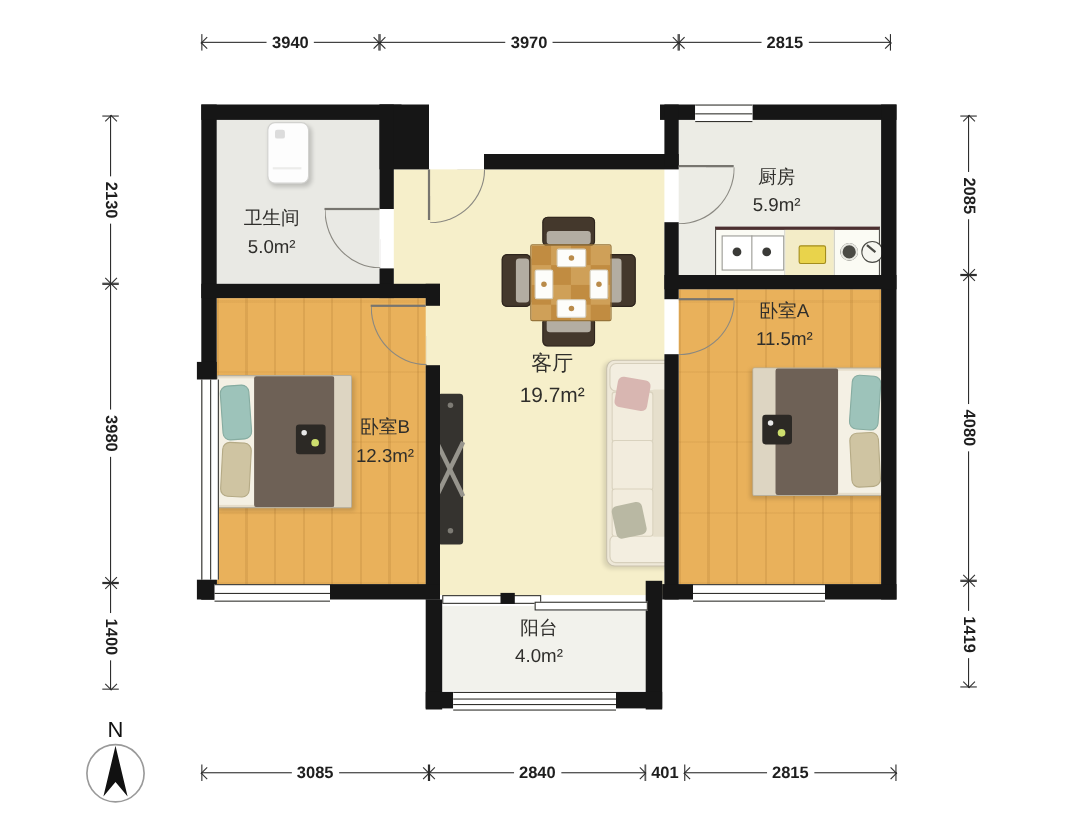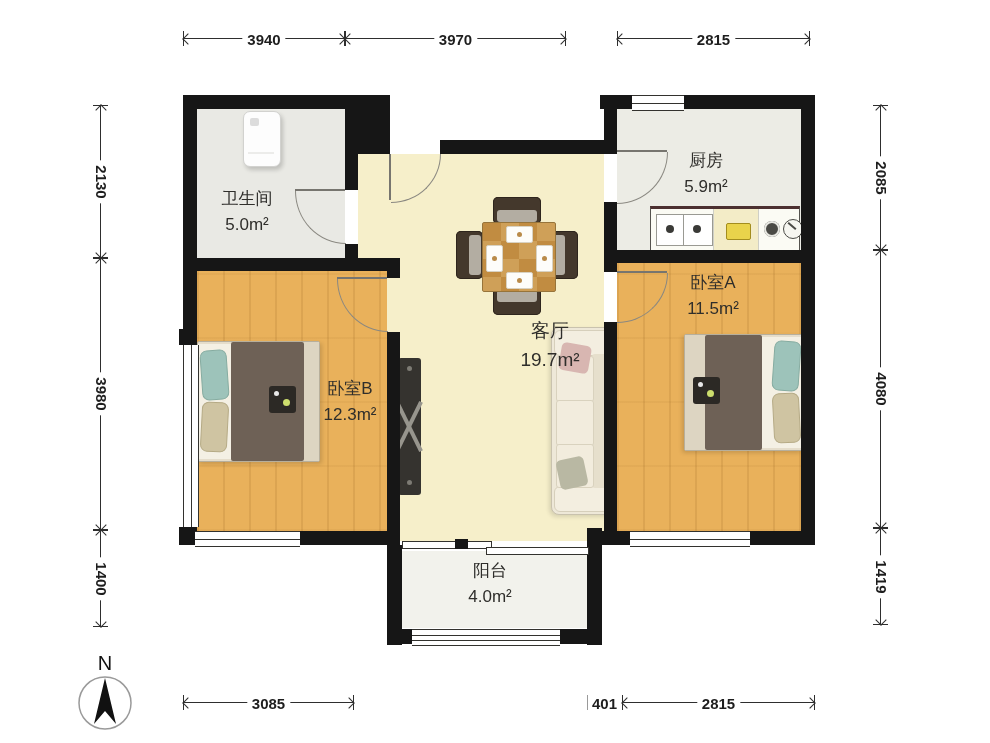--- a/index.html
+++ b/index.html
@@ -209,21 +209,21 @@
   <div class="arc arc-br" style="left:391px;top:154px;width:49px;height:48px;"></div>
 
   <div class="rlabel" style="left:247px;top:186px;">
     <span style="display:block;">卫生间</span>
     <span style="display:block;">5.0m²</span>
   </div>
   <div class="rlabel" style="left:706px;top:148px;">
     <span style="display:block;">厨房</span>
     <span style="display:block;">5.9m²</span>
   </div>
-  <div class="rlabel rlabel-living" style="left:502px;top:316px;margin-left:48px;">
+  <div class="rlabel rlabel-living" style="left:502px;top:316px;">
     <span style="display:block;">客厅</span>
     <span style="display:block;">19.7m²</span>
   </div>
   <div class="rlabel" style="left:713px;top:270px;">
     <span style="display:block;">卧室A</span>
     <span style="display:block;">11.5m²</span>
   </div>
   <div class="rlabel" style="left:350px;top:376px;">
     <span style="display:block;">卧室B</span>
     <span style="display:block;">12.3m²</span>
@@ -234,44 +234,52 @@
   </div>
 
   <div class="dim dim-h" style="left:183px;top:30px;width:162px;">
     <i class="dl"></i>
       <i class="tk tl"></i>
       <i class="tk tr"></i>
       <i class="ah al"></i>
       <i class="ah ar"></i>
     <b class="dtext">3940</b>
   </div>
-  <div class="dim dim-h" style="left:345px;top:30px;width:221px;font-weight:bold;">
+  <div class="dim dim-h" style="left:345px;top:30px;width:272px;font-weight:bold;">
     <i class="dl"></i>
       <i class="tk tl"></i>
       <i class="tk tr"></i>
       <i class="ah al"></i>
       <i class="ah ar"></i>
     <b class="dtext">3970</b>
   </div>
   <div class="dim dim-h" style="left:617px;top:30px;width:193px;">
     <i class="dl"></i>
       <i class="tk tl"></i>
       <i class="tk tr"></i>
       <i class="ah al"></i>
       <i class="ah ar"></i>
     <b class="dtext">2815</b>
   </div>
 
-  <div class="dim dim-h" style="left:183px;top:694px;width:171px;">
+  <div class="dim dim-h" style="left:183px;top:694px;width:207px;">
     <i class="dl"></i>
       <i class="tk tl"></i>
       <i class="tk tr"></i>
       <i class="ah al"></i>
       <i class="ah ar"></i>
     <b class="dtext">3085</b>
+  </div>
+  <div class="dim dim-h" style="left:390px;top:694px;width:197px;">
+    <i class="dl"></i>
+      <i class="tk tl"></i>
+      <i class="tk tr"></i>
+      <i class="ah al"></i>
+      <i class="ah ar"></i>
+    <b class="dtext">2840</b>
   </div>
   <div class="dim dim-h narrow" style="left:587px;top:694px;width:35px;">
     <i class="dl"></i>
       <i class="tk tl"></i>
       <i class="tk tr"></i>
     <b class="dtext">401</b>
   </div>
   <div class="dim dim-h" style="left:622px;top:694px;width:193px;">
     <i class="dl"></i>
       <i class="tk tl"></i>

